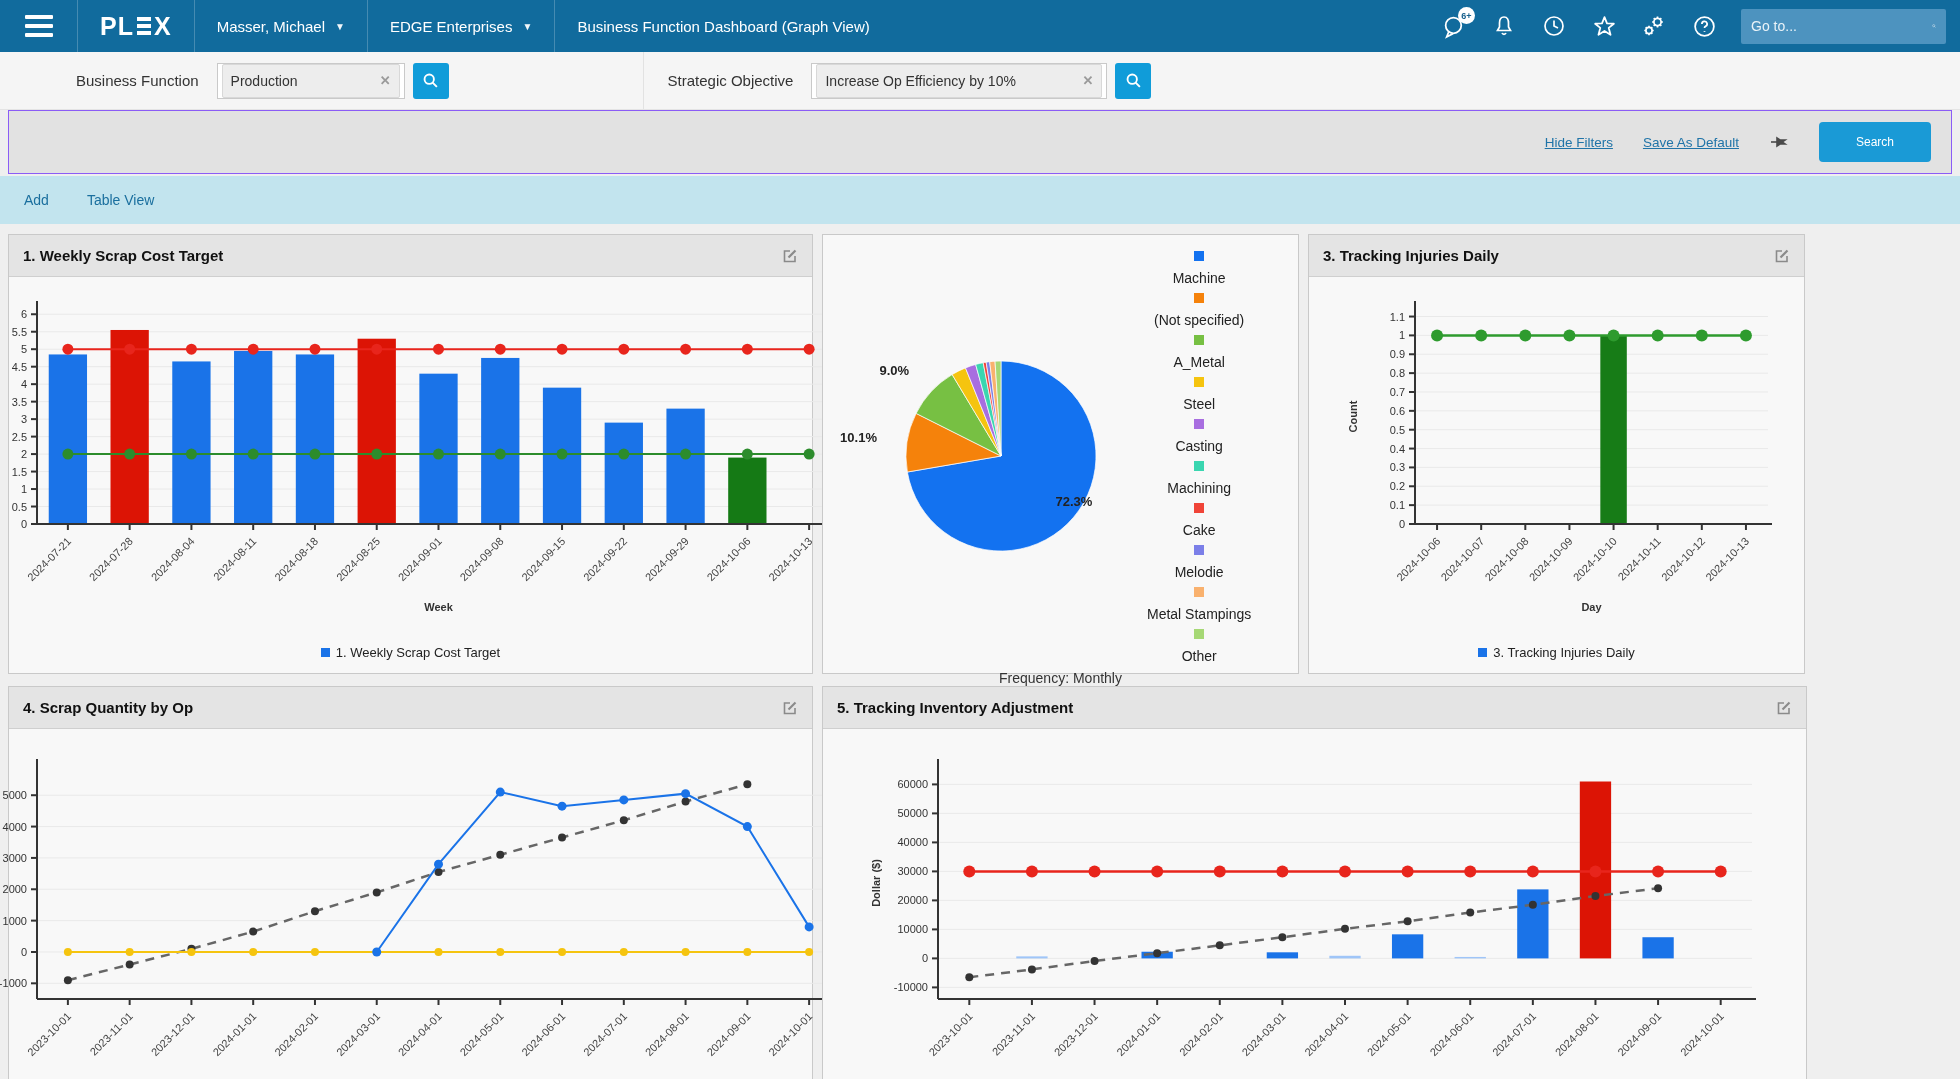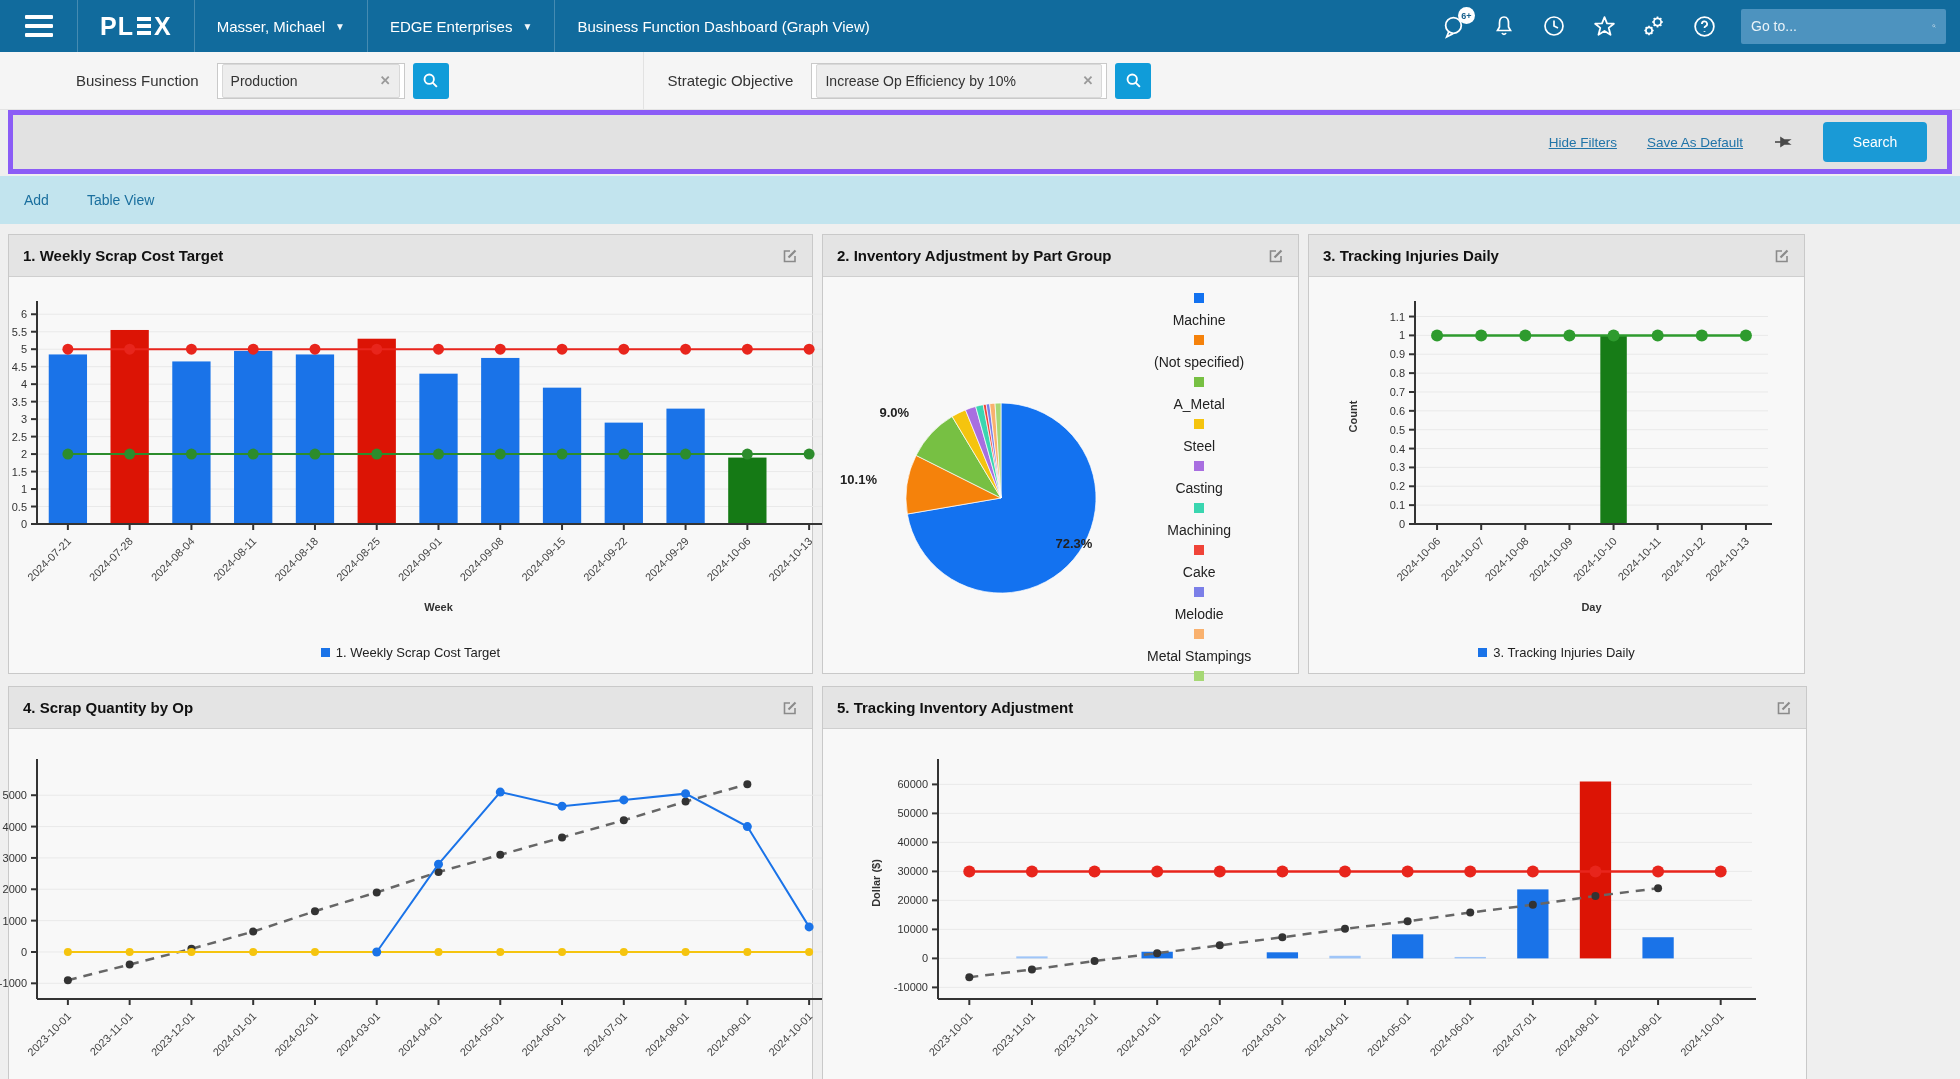--- a/index.html
+++ b/index.html
@@ -33,27 +33,27 @@
   .filter-label { font-size:15px; color:#333; margin-right:18px; }
   .tag-input { background:#fff; border:1px solid #c9c9c9; height:36px; display:flex; align-items:center; padding:2px 4px; margin-right:8px; }
   .tag { background:#ededed; border:1px solid #d8d8d8; border-radius:2px; font-size:14px; color:#333;
     padding:8px 8px; display:flex; align-items:center; gap:9px; white-space:nowrap; }
   .tag .x { color:#9a9a9a; font-weight:bold; font-size:13px; cursor:pointer; }
   .sq-search-btn { width:36px; height:36px; background:#109cd9; border:none; border-radius:3px; cursor:pointer;
     display:flex; align-items:center; justify-content:center; }
   .sq-search-btn svg { stroke:#fff; fill:none; stroke-width:2.2; }
 
   
-  .action-bar { height:64px; background:#e2e2e2; border:5px solid #8b5cf6; margin:0 8px;
+  .action-bar { height:64px; background:#e2e2e2; border:1px solid #8b5cf6; margin:0 8px;
     display:flex; align-items:center; justify-content:flex-end; gap:30px; padding-right:20px; }
   .link { color:#2074a8; font-size:13.5px; text-decoration:underline; cursor:pointer; }
   .pin { cursor:pointer; display:flex; align-items:center; }
   .pin svg { stroke:#4a4a4a; fill:#4a4a4a; }
-  .search-btn { width:104px; height:40px; background:#1a9ad6; color:#fff; border:none; border-radius:4px;
-    font-size:14px; cursor:pointer; font-family:"Liberation Sans",sans-serif; }
+  .search-btn { width:112px; height:40px; background:#1a9ad6; color:#fff; border:none; border-radius:4px;
+    font-size:12px; cursor:pointer; font-family:"Liberation Sans",sans-serif; }
 
   
   .tab-bar { height:48px; background:#c2e4ee; display:flex; align-items:center; gap:38px; padding-left:24px; margin-top:2px; }
   .tab { color:#1a6f9e; font-size:14px; font-weight:normal; cursor:pointer; }
 
   
   .content { padding:10px 8px; }
   .row { display:flex; gap:9px; margin-bottom:12px; }
   .panel { background:#f8f8f8; border:1px solid #c9c9c9; height:440px; }
   .p1,.p4 { width:805px; } .p2 { width:477px; } .p3 { width:497px; } .p5 { width:985px; }
@@ -331,29 +331,20 @@
         <div class="legend-row">
             <span class="lg-item">
               <span class="lg-sq" style="background: rgb(26, 115, 232);"></span>
               <span>1. Weekly Scrap Cost Target</span>
             </span>
           </div>
       </div>
     </div>
 
     <div class="panel p2">
-      <div class="panel-header">
-        <span class="panel-title">2. Inventory Adjustment by Part Group</span>
-        <span class="edit-icon">
-          <svg width="16" height="16" viewBox="0 0 16 16">
-            <path d="M8 3 H2.5 V13.5 H13 V8"></path>
-              <path d="M6.5 9.5 L13.5 2.5" stroke-width="2.2"></path>
-          </svg>
-        </span>
-      </div>
       <div class="panel-body pie-body">
         <div><svg width="312" height="300">
               <path d="M172,150 L172,55 A95,95 0 1 1 78.36376346084518,166.03917724770966 Z" fill="#1372f0" stroke="#fff" stroke-width="0.7"></path>
               <text x="226.46859661389527" y="199.9318460647159" text-anchor="start" font-size="13" font-weight="bold" fill="#222">72.3%</text>
               <path d="M172,150 L78.36376346084518,166.03917724770966 A95,95 0 0 1 87.08506470562997,107.40359447144687 Z" fill="#f5820b" stroke="#fff" stroke-width="0.7"></path>
               <text x="47.96450087839598" y="135.55128845543481" text-anchor="end" font-size="13" font-weight="bold" fill="#222">10.1%</text>
               <path d="M172,150 L87.08506470562997,107.40359447144687 A95,95 0 0 1 123.12824429075692,68.534967661603 Z" fill="#77c043" stroke="#fff" stroke-width="0.7"></path>
               <text x="80.049779583691" y="68.7338463082086" text-anchor="end" font-size="13" font-weight="bold" fill="#222">9.0%</text>
               <path d="M172,150 L123.12824429075692,68.534967661603 A95,95 0 0 1 136.473875454909,61.89271043320716 Z" fill="#f5c40f" stroke="#fff" stroke-width="0.7"></path>
               <path d="M172,150 L136.473875454909,61.89271043320716 A95,95 0 0 1 146.64431101456438,58.44625056244905 Z" fill="#a86ee0" stroke="#fff" stroke-width="0.7"></path>

